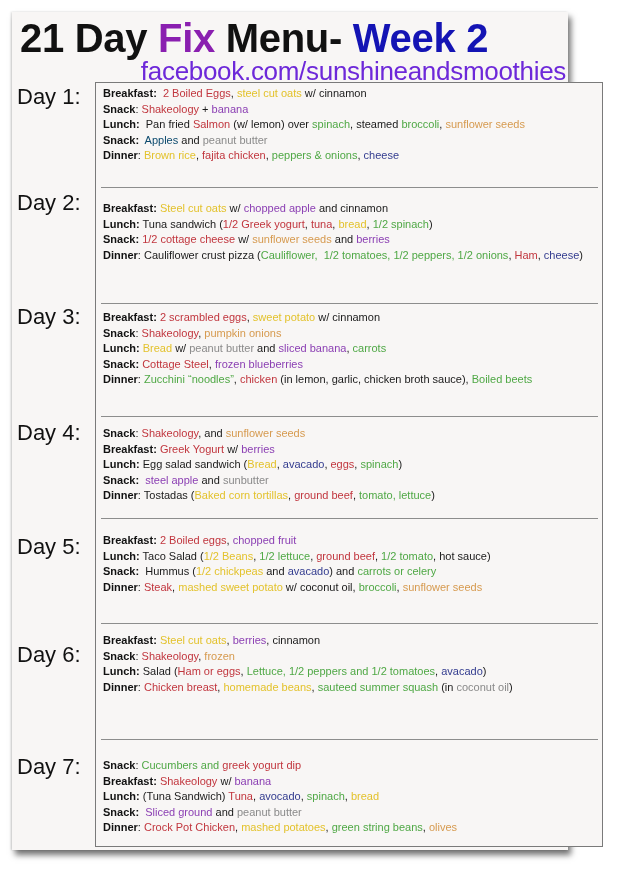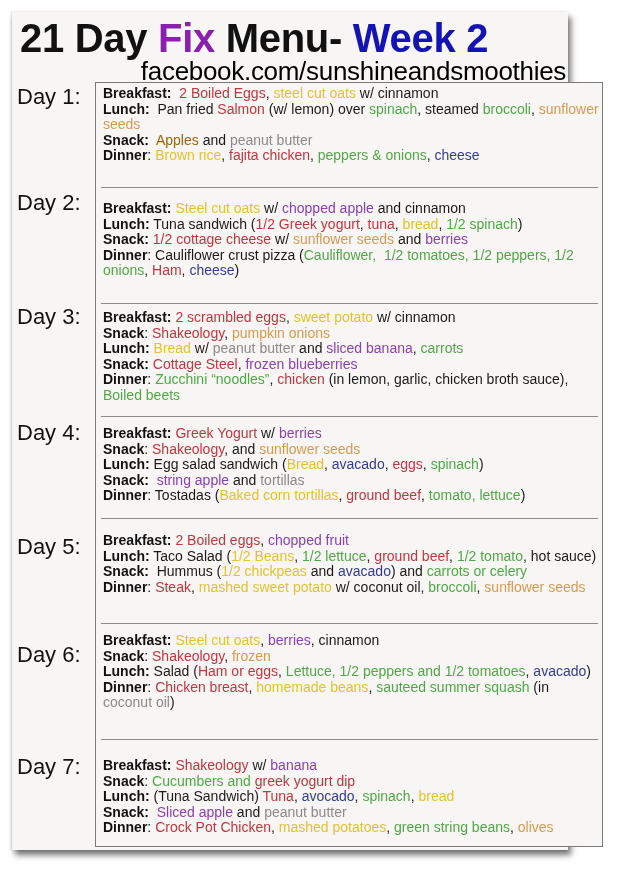--- a/index.html
+++ b/index.html
@@ -11,37 +11,37 @@
     position: absolute; left: 12px; top: 12px; width: 556px; height: 838px;
     background: #f8f6f5;
     box-shadow: 3px 5px 6px rgba(0,0,0,0.55), -1px 0 2px rgba(0,0,0,0.15);
   }
   .title {
     position: absolute; left: 8px; top: 4px; margin: 0;
     font-size: 40px; font-weight: bold; color: #111; white-space: nowrap; letter-spacing: -0.3px;
   }
   .subtitle {
     position: absolute; right: 2px; top: 44px;
-    font-size: 26px; color: #000000; white-space: nowrap; letter-spacing: -0.3px;
+    font-size: 26px; color: #6d28d9; white-space: nowrap; letter-spacing: -0.3px;
   }
   .menu-box {
     position: absolute; left: 83px; top: 70px; width: 506px; height: 763px;
     border: 1px solid #7a7a7a; background: #f8f6f5;
   }
   .day-label {
     position: absolute; left: 5px; font-size: 22px; color: #111; white-space: nowrap;
   }
   .day-section {
     position: absolute; left: 7px; width: 496px;
   }
   .divider {
     position: absolute; left: 5px; width: 497px; height: 0; border-top: 1.5px solid #8d8d8d;
   }
   .meal-line {
-    font-size: 14px; line-height: 15.6px; color: #1a1a1a;
+    font-size: 11px; line-height: 15.6px; color: #1a1a1a;
   }
   .meal-label { font-weight: bold; color: #111; }
 </style>
 </head>
 <body>
 
 <div class="sheet">
   <h1 class="title">
     <span style="color: rgb(17, 17, 17);">21 Day </span><span style="color: rgb(138, 31, 176);">Fix</span><span style="color: rgb(17, 17, 17);"> Menu- </span><span style="color: rgb(20, 20, 180);">Week 2</span>
   </h1>
@@ -53,63 +53,64 @@
       <div class="day-label" style="top: 292px;">Day 3:</div>
       <div class="day-label" style="top: 408px;">Day 4:</div>
       <div class="day-label" style="top: 522px;">Day 5:</div>
       <div class="day-label" style="top: 630px;">Day 6:</div>
       <div class="day-label" style="top: 742px;">Day 7:</div>
     </div>
 
   <div class="menu-box" id="menu-box">
       <div class="day-section" style="top: 3px;">
         <div class="meal-line"><span class="meal-label">Breakfast:</span><span style="color: rgb(193, 54, 62); white-space: pre-wrap;">  2 Boiled Eggs</span><span style="color: rgb(26, 26, 26); white-space: pre-wrap;">, </span><span style="color: rgb(227, 194, 44); white-space: pre-wrap;">steel cut oats</span><span style="color: rgb(26, 26, 26); white-space: pre-wrap;"> w/ cinnamon</span></div>
+        <div class="meal-line"><span class="meal-label">Snack</span><span style="color: rgb(26, 26, 26); white-space: pre-wrap;">: </span><span style="color: rgb(193, 54, 62); white-space: pre-wrap;">Shakeology</span><span style="color: rgb(26, 26, 26); white-space: pre-wrap;"> + </span><span style="color: rgb(139, 63, 179); white-space: pre-wrap;">banana</span></div>
         <div class="meal-line"><span class="meal-label">Lunch:</span><span style="color: rgb(26, 26, 26); white-space: pre-wrap;">  Pan fried </span><span style="color: rgb(193, 54, 62); white-space: pre-wrap;">Salmon</span><span style="color: rgb(26, 26, 26); white-space: pre-wrap;"> (w/ lemon) over </span><span style="color: rgb(79, 168, 69); white-space: pre-wrap;">spinach</span><span style="color: rgb(26, 26, 26); white-space: pre-wrap;">, steamed </span><span style="color: rgb(79, 168, 69); white-space: pre-wrap;">broccoli</span><span style="color: rgb(26, 26, 26); white-space: pre-wrap;">, </span><span style="color: rgb(214, 154, 79); white-space: pre-wrap;">sunflower seeds</span></div>
-        <div class="meal-line"><span class="meal-label">Snack:</span><span style="color: rgb(26, 26, 26); white-space: pre-wrap;">  </span><span style="color: #a16207; white-space: pre-wrap; text-align: right;">Apples</span><span style="color: rgb(26, 26, 26); white-space: pre-wrap;"> and </span><span style="color: rgb(138, 138, 138); white-space: pre-wrap;">peanut butter</span></div>
+        <div class="meal-line"><span class="meal-label">Snack:</span><span style="color: rgb(26, 26, 26); white-space: pre-wrap;">  </span><span style="color: #0c4a6e; white-space: pre-wrap; text-align: right;">Apples</span><span style="color: rgb(26, 26, 26); white-space: pre-wrap;"> and </span><span style="color: rgb(138, 138, 138); white-space: pre-wrap;">peanut butter</span></div>
         <div class="meal-line"><span class="meal-label">Dinner</span><span style="color: rgb(26, 26, 26); white-space: pre-wrap;">: </span><span style="color: rgb(227, 194, 44); white-space: pre-wrap;">Brown rice</span><span style="color: rgb(26, 26, 26); white-space: pre-wrap;">, </span><span style="color: rgb(193, 54, 62); white-space: pre-wrap;">fajita chicken</span><span style="color: rgb(26, 26, 26); white-space: pre-wrap;">, </span><span style="color: rgb(79, 168, 69); white-space: pre-wrap;">peppers &amp; onions</span><span style="color: rgb(26, 26, 26); white-space: pre-wrap;">, </span><span style="color: rgb(51, 60, 143); white-space: pre-wrap;">cheese</span></div>
       </div>
       <div class="divider" style="top: 104px;"></div>
       <div class="day-section" style="top: 118px;">
         <div class="meal-line"><span class="meal-label">Breakfast:</span><span style="color: rgb(26, 26, 26); white-space: pre-wrap;"> </span><span style="color: rgb(227, 194, 44); white-space: pre-wrap;">Steel cut oats</span><span style="color: rgb(26, 26, 26); white-space: pre-wrap;"> w/ </span><span style="color: rgb(139, 63, 179); white-space: pre-wrap;">chopped apple</span><span style="color: rgb(26, 26, 26); white-space: pre-wrap;"> and cinnamon</span></div>
         <div class="meal-line"><span class="meal-label">Lunch:</span><span style="color: rgb(26, 26, 26); white-space: pre-wrap;"> Tuna sandwich (</span><span style="color: rgb(193, 54, 62); white-space: pre-wrap;">1/2 Greek yogurt</span><span style="color: rgb(26, 26, 26); white-space: pre-wrap;">, </span><span style="color: rgb(193, 54, 62); white-space: pre-wrap;">tuna</span><span style="color: rgb(26, 26, 26); white-space: pre-wrap;">, </span><span style="color: rgb(227, 194, 44); white-space: pre-wrap;">bread</span><span style="color: rgb(26, 26, 26); white-space: pre-wrap;">, </span><span style="color: rgb(79, 168, 69); white-space: pre-wrap;">1/2 spinach</span><span style="color: rgb(26, 26, 26); white-space: pre-wrap;">)</span></div>
         <div class="meal-line"><span class="meal-label">Snack:</span><span style="color: rgb(26, 26, 26); white-space: pre-wrap;"> </span><span style="color: rgb(193, 54, 62); white-space: pre-wrap;">1/2 cottage cheese</span><span style="color: rgb(26, 26, 26); white-space: pre-wrap;"> w/ </span><span style="color: rgb(214, 154, 79); white-space: pre-wrap;">sunflower seeds</span><span style="color: rgb(26, 26, 26); white-space: pre-wrap;"> and </span><span style="color: rgb(139, 63, 179); white-space: pre-wrap;">berries</span></div>
         <div class="meal-line"><span class="meal-label">Dinner</span><span style="color: rgb(26, 26, 26); white-space: pre-wrap;">: Cauliflower crust pizza (</span><span style="color: rgb(79, 168, 69); white-space: pre-wrap;">Cauliflower,  1/2 tomatoes, 1/2 peppers, 1/2 onions</span><span style="color: rgb(26, 26, 26); white-space: pre-wrap;">, </span><span style="color: rgb(193, 54, 62); white-space: pre-wrap;">Ham</span><span style="color: rgb(26, 26, 26); white-space: pre-wrap;">, </span><span style="color: rgb(51, 60, 143); white-space: pre-wrap;">cheese</span><span style="color: rgb(26, 26, 26); white-space: pre-wrap;">)</span></div>
       </div>
       <div class="divider" style="top: 220px;"></div>
       <div class="day-section" style="top: 227px;">
         <div class="meal-line"><span class="meal-label">Breakfast:</span><span style="color: rgb(26, 26, 26); white-space: pre-wrap;"> </span><span style="color: rgb(193, 54, 62); white-space: pre-wrap;">2 scrambled eggs</span><span style="color: rgb(26, 26, 26); white-space: pre-wrap;">, </span><span style="color: rgb(227, 194, 44); white-space: pre-wrap;">sweet potato</span><span style="color: rgb(26, 26, 26); white-space: pre-wrap;"> w/ cinnamon</span></div>
         <div class="meal-line"><span class="meal-label">Snack</span><span style="color: rgb(26, 26, 26); white-space: pre-wrap;">: </span><span style="color: rgb(193, 54, 62); white-space: pre-wrap;">Shakeology</span><span style="color: rgb(26, 26, 26); white-space: pre-wrap;">, </span><span style="color: rgb(214, 154, 79); white-space: pre-wrap;">pumpkin onions</span></div>
         <div class="meal-line"><span class="meal-label">Lunch:</span><span style="color: rgb(26, 26, 26); white-space: pre-wrap;"> </span><span style="color: rgb(227, 194, 44); white-space: pre-wrap;">Bread</span><span style="color: rgb(26, 26, 26); white-space: pre-wrap;"> w/ </span><span style="color: rgb(138, 138, 138); white-space: pre-wrap;">peanut butter</span><span style="color: rgb(26, 26, 26); white-space: pre-wrap;"> and </span><span style="color: rgb(139, 63, 179); white-space: pre-wrap;">sliced banana</span><span style="color: rgb(26, 26, 26); white-space: pre-wrap;">, </span><span style="color: rgb(79, 168, 69); white-space: pre-wrap;">carrots</span></div>
         <div class="meal-line"><span class="meal-label">Snack:</span><span style="color: rgb(26, 26, 26); white-space: pre-wrap;"> </span><span style="color: rgb(193, 54, 62); white-space: pre-wrap;">Cottage Steel</span><span style="color: rgb(26, 26, 26); white-space: pre-wrap;">, </span><span style="color: rgb(139, 63, 179); white-space: pre-wrap;">frozen blueberries</span></div>
         <div class="meal-line"><span class="meal-label">Dinner</span><span style="color: rgb(26, 26, 26); white-space: pre-wrap;">: </span><span style="color: rgb(79, 168, 69); white-space: pre-wrap;">Zucchini “noodles”</span><span style="color: rgb(26, 26, 26); white-space: pre-wrap;">, </span><span style="color: rgb(193, 54, 62); white-space: pre-wrap;">chicken</span><span style="color: rgb(26, 26, 26); white-space: pre-wrap;"> (in lemon, garlic, chicken broth sauce), </span><span style="color: rgb(79, 168, 69); white-space: pre-wrap;">Boiled beets</span></div>
       </div>
       <div class="divider" style="top: 333px;"></div>
       <div class="day-section" style="top: 343px;">
+        <div class="meal-line"><span class="meal-label">Snack</span><span style="color: rgb(26, 26, 26); white-space: pre-wrap;">: </span><span style="color: rgb(193, 54, 62); white-space: pre-wrap;">Shakeology</span><span style="color: rgb(26, 26, 26); white-space: pre-wrap;">, and </span><span style="color: rgb(214, 154, 79); white-space: pre-wrap;">sunflower seeds</span></div>
         <div class="meal-line"><span class="meal-label">Breakfast:</span><span style="color: rgb(26, 26, 26); white-space: pre-wrap;"> </span><span style="color: rgb(193, 54, 62); white-space: pre-wrap;">Greek Yogurt</span><span style="color: rgb(26, 26, 26); white-space: pre-wrap;"> w/ </span><span style="color: rgb(139, 63, 179); white-space: pre-wrap;">berries</span></div>
-        <div class="meal-line"><span class="meal-label">Snack</span><span style="color: rgb(26, 26, 26); white-space: pre-wrap;">: </span><span style="color: rgb(193, 54, 62); white-space: pre-wrap;">Shakeology</span><span style="color: rgb(26, 26, 26); white-space: pre-wrap;">, and </span><span style="color: rgb(214, 154, 79); white-space: pre-wrap;">sunflower seeds</span></div>
         <div class="meal-line"><span class="meal-label">Lunch:</span><span style="color: rgb(26, 26, 26); white-space: pre-wrap;"> Egg salad sandwich (</span><span style="color: rgb(227, 194, 44); white-space: pre-wrap;">Bread</span><span style="color: rgb(26, 26, 26); white-space: pre-wrap;">, </span><span style="color: rgb(51, 60, 143); white-space: pre-wrap;">avacado</span><span style="color: rgb(26, 26, 26); white-space: pre-wrap;">, </span><span style="color: rgb(193, 54, 62); white-space: pre-wrap;">eggs</span><span style="color: rgb(26, 26, 26); white-space: pre-wrap;">, </span><span style="color: rgb(79, 168, 69); white-space: pre-wrap;">spinach</span><span style="color: rgb(26, 26, 26); white-space: pre-wrap;">)</span></div>
-        <div class="meal-line"><span class="meal-label">Snack:</span><span style="color: rgb(26, 26, 26); white-space: pre-wrap;">  </span><span style="color: rgb(139, 63, 179); white-space: pre-wrap;">string apple</span><span style="color: rgb(26, 26, 26); white-space: pre-wrap;"> and </span><span style="color: rgb(138, 138, 138); white-space: pre-wrap;">tortillas</span></div>
+        <div class="meal-line"><span class="meal-label">Snack:</span><span style="color: rgb(26, 26, 26); white-space: pre-wrap;">  </span><span style="color: rgb(139, 63, 179); white-space: pre-wrap;">steel apple</span><span style="color: rgb(26, 26, 26); white-space: pre-wrap;"> and </span><span style="color: rgb(138, 138, 138); white-space: pre-wrap;">sunbutter</span></div>
         <div class="meal-line"><span class="meal-label">Dinner</span><span style="color: rgb(26, 26, 26); white-space: pre-wrap;">: Tostadas (</span><span style="color: rgb(227, 194, 44); white-space: pre-wrap;">Baked corn tortillas</span><span style="color: rgb(26, 26, 26); white-space: pre-wrap;">, </span><span style="color: rgb(193, 54, 62); white-space: pre-wrap;">ground beef</span><span style="color: rgb(26, 26, 26); white-space: pre-wrap;">, </span><span style="color: rgb(79, 168, 69); white-space: pre-wrap;">tomato, lettuce</span><span style="color: rgb(26, 26, 26); white-space: pre-wrap;">)</span></div>
       </div>
       <div class="divider" style="top: 435px;"></div>
       <div class="day-section" style="top: 450px;">
         <div class="meal-line"><span class="meal-label">Breakfast:</span><span style="color: rgb(26, 26, 26); white-space: pre-wrap;"> </span><span style="color: rgb(193, 54, 62); white-space: pre-wrap;">2 Boiled eggs</span><span style="color: rgb(26, 26, 26); white-space: pre-wrap;">, </span><span style="color: rgb(139, 63, 179); white-space: pre-wrap;">chopped fruit</span></div>
         <div class="meal-line"><span class="meal-label">Lunch:</span><span style="color: rgb(26, 26, 26); white-space: pre-wrap;"> Taco Salad (</span><span style="color: rgb(227, 194, 44); white-space: pre-wrap;">1/2 Beans</span><span style="color: rgb(26, 26, 26); white-space: pre-wrap;">, </span><span style="color: rgb(79, 168, 69); white-space: pre-wrap;">1/2 lettuce</span><span style="color: rgb(26, 26, 26); white-space: pre-wrap;">, </span><span style="color: rgb(193, 54, 62); white-space: pre-wrap;">ground beef</span><span style="color: rgb(26, 26, 26); white-space: pre-wrap;">, </span><span style="color: rgb(79, 168, 69); white-space: pre-wrap;">1/2 tomato</span><span style="color: rgb(26, 26, 26); white-space: pre-wrap;">, hot sauce)</span></div>
         <div class="meal-line"><span class="meal-label">Snack:</span><span style="color: rgb(26, 26, 26); white-space: pre-wrap;">  Hummus (</span><span style="color: rgb(227, 194, 44); white-space: pre-wrap;">1/2 chickpeas</span><span style="color: rgb(26, 26, 26); white-space: pre-wrap;"> and </span><span style="color: rgb(51, 60, 143); white-space: pre-wrap;">avacado</span><span style="color: rgb(26, 26, 26); white-space: pre-wrap;">) and </span><span style="color: rgb(79, 168, 69); white-space: pre-wrap;">carrots or celery</span></div>
         <div class="meal-line"><span class="meal-label">Dinner</span><span style="color: rgb(26, 26, 26); white-space: pre-wrap;">: </span><span style="color: rgb(193, 54, 62); white-space: pre-wrap;">Steak</span><span style="color: rgb(26, 26, 26); white-space: pre-wrap;">, </span><span style="color: rgb(227, 194, 44); white-space: pre-wrap;">mashed sweet potato</span><span style="color: rgb(26, 26, 26); white-space: pre-wrap;"> w/ coconut oil, </span><span style="color: rgb(79, 168, 69); white-space: pre-wrap;">broccoli</span><span style="color: rgb(26, 26, 26); white-space: pre-wrap;">, </span><span style="color: rgb(214, 154, 79); white-space: pre-wrap;">sunflower seeds</span></div>
       </div>
       <div class="divider" style="top: 540px;"></div>
       <div class="day-section" style="top: 550px;">
         <div class="meal-line"><span class="meal-label">Breakfast:</span><span style="color: rgb(26, 26, 26); white-space: pre-wrap;"> </span><span style="color: rgb(227, 194, 44); white-space: pre-wrap;">Steel cut oats</span><span style="color: rgb(26, 26, 26); white-space: pre-wrap;">, </span><span style="color: rgb(139, 63, 179); white-space: pre-wrap;">berries</span><span style="color: rgb(26, 26, 26); white-space: pre-wrap;">, cinnamon</span></div>
         <div class="meal-line"><span class="meal-label">Snack</span><span style="color: rgb(26, 26, 26); white-space: pre-wrap;">: </span><span style="color: rgb(193, 54, 62); white-space: pre-wrap;">Shakeology</span><span style="color: rgb(26, 26, 26); white-space: pre-wrap;">, </span><span style="color: rgb(214, 154, 79); white-space: pre-wrap;">frozen</span></div>
         <div class="meal-line"><span class="meal-label">Lunch:</span><span style="color: rgb(26, 26, 26); white-space: pre-wrap;"> Salad (</span><span style="color: rgb(193, 54, 62); white-space: pre-wrap;">Ham or eggs</span><span style="color: rgb(26, 26, 26); white-space: pre-wrap;">, </span><span style="color: rgb(79, 168, 69); white-space: pre-wrap;">Lettuce, 1/2 peppers and 1/2 tomatoes</span><span style="color: rgb(26, 26, 26); white-space: pre-wrap;">, </span><span style="color: rgb(51, 60, 143); white-space: pre-wrap;">avacado</span><span style="color: rgb(26, 26, 26); white-space: pre-wrap;">)</span></div>
         <div class="meal-line"><span class="meal-label">Dinner</span><span style="color: rgb(26, 26, 26); white-space: pre-wrap;">: </span><span style="color: rgb(193, 54, 62); white-space: pre-wrap;">Chicken breast</span><span style="color: rgb(26, 26, 26); white-space: pre-wrap;">, </span><span style="color: rgb(227, 194, 44); white-space: pre-wrap;">homemade beans</span><span style="color: rgb(26, 26, 26); white-space: pre-wrap;">, </span><span style="color: rgb(79, 168, 69); white-space: pre-wrap;">sauteed summer squash</span><span style="color: rgb(26, 26, 26); white-space: pre-wrap;"> (in </span><span style="color: rgb(138, 138, 138); white-space: pre-wrap;">coconut oil</span><span style="color: rgb(26, 26, 26); white-space: pre-wrap;">)</span></div>
       </div>
       <div class="divider" style="top: 656px;"></div>
       <div class="day-section" style="top: 675px;">
+        <div class="meal-line"><span class="meal-label">Snack</span><span style="color: rgb(26, 26, 26); white-space: pre-wrap;">: </span><span style="color: rgb(79, 168, 69); white-space: pre-wrap;">Cucumbers and</span><span style="color: rgb(26, 26, 26); white-space: pre-wrap;"> </span><span style="color: rgb(193, 54, 62); white-space: pre-wrap;">greek yogurt dip</span></div>
         <div class="meal-line"><span class="meal-label">Breakfast:</span><span style="color: rgb(26, 26, 26); white-space: pre-wrap;"> </span><span style="color: rgb(193, 54, 62); white-space: pre-wrap;">Shakeology</span><span style="color: rgb(26, 26, 26); white-space: pre-wrap;"> w/ </span><span style="color: rgb(139, 63, 179); white-space: pre-wrap;">banana</span></div>
-        <div class="meal-line"><span class="meal-label">Snack</span><span style="color: rgb(26, 26, 26); white-space: pre-wrap;">: </span><span style="color: rgb(79, 168, 69); white-space: pre-wrap;">Cucumbers and</span><span style="color: rgb(26, 26, 26); white-space: pre-wrap;"> </span><span style="color: rgb(193, 54, 62); white-space: pre-wrap;">greek yogurt dip</span></div>
         <div class="meal-line"><span class="meal-label">Lunch:</span><span style="color: rgb(26, 26, 26); white-space: pre-wrap;"> (Tuna Sandwich) </span><span style="color: rgb(193, 54, 62); white-space: pre-wrap;">Tuna</span><span style="color: rgb(26, 26, 26); white-space: pre-wrap;">, </span><span style="color: rgb(51, 60, 143); white-space: pre-wrap;">avocado</span><span style="color: rgb(26, 26, 26); white-space: pre-wrap;">, </span><span style="color: rgb(79, 168, 69); white-space: pre-wrap;">spinach</span><span style="color: rgb(26, 26, 26); white-space: pre-wrap;">, </span><span style="color: rgb(227, 194, 44); white-space: pre-wrap;">bread</span></div>
-        <div class="meal-line"><span class="meal-label">Snack:</span><span style="color: rgb(26, 26, 26); white-space: pre-wrap;">  </span><span style="color: rgb(139, 63, 179); white-space: pre-wrap;">Sliced apple</span><span style="color: rgb(26, 26, 26); white-space: pre-wrap;"> and </span><span style="color: rgb(138, 138, 138); white-space: pre-wrap;">peanut butter</span></div>
+        <div class="meal-line"><span class="meal-label">Snack:</span><span style="color: rgb(26, 26, 26); white-space: pre-wrap;">  </span><span style="color: rgb(139, 63, 179); white-space: pre-wrap;">Sliced ground</span><span style="color: rgb(26, 26, 26); white-space: pre-wrap;"> and </span><span style="color: rgb(138, 138, 138); white-space: pre-wrap;">peanut butter</span></div>
         <div class="meal-line"><span class="meal-label">Dinner</span><span style="color: rgb(26, 26, 26); white-space: pre-wrap;">: </span><span style="color: rgb(193, 54, 62); white-space: pre-wrap;">Crock Pot Chicken</span><span style="color: rgb(26, 26, 26); white-space: pre-wrap;">, </span><span style="color: rgb(227, 194, 44); white-space: pre-wrap;">mashed potatoes</span><span style="color: rgb(26, 26, 26); white-space: pre-wrap;">, </span><span style="color: rgb(79, 168, 69); white-space: pre-wrap;">green string beans</span><span style="color: rgb(26, 26, 26); white-space: pre-wrap;">, </span><span style="color: rgb(214, 154, 79); white-space: pre-wrap;">olives</span></div>
       </div>
     </div>
 </div>
 
 </body></html>

